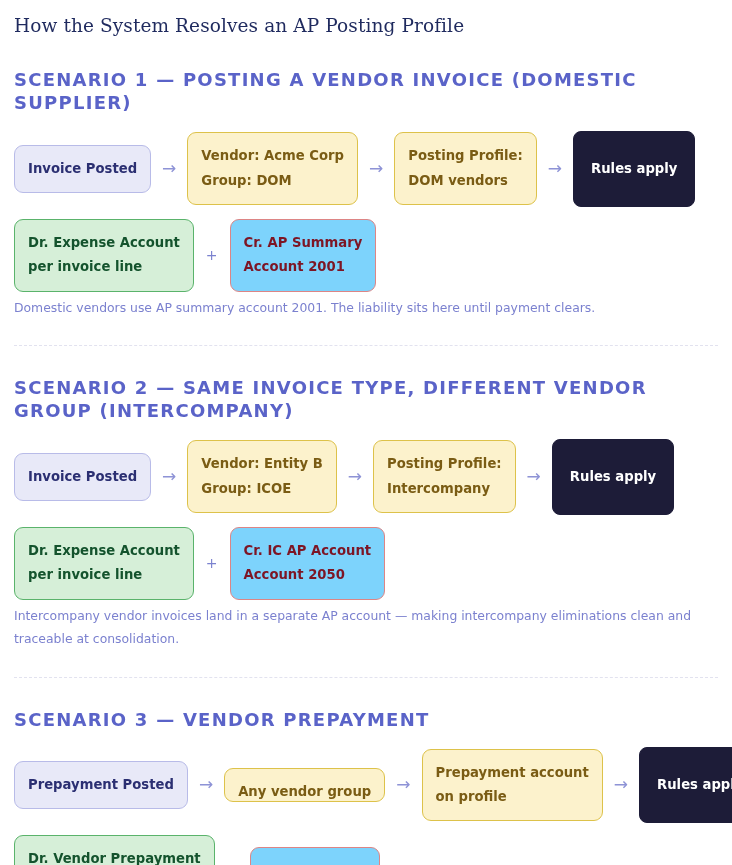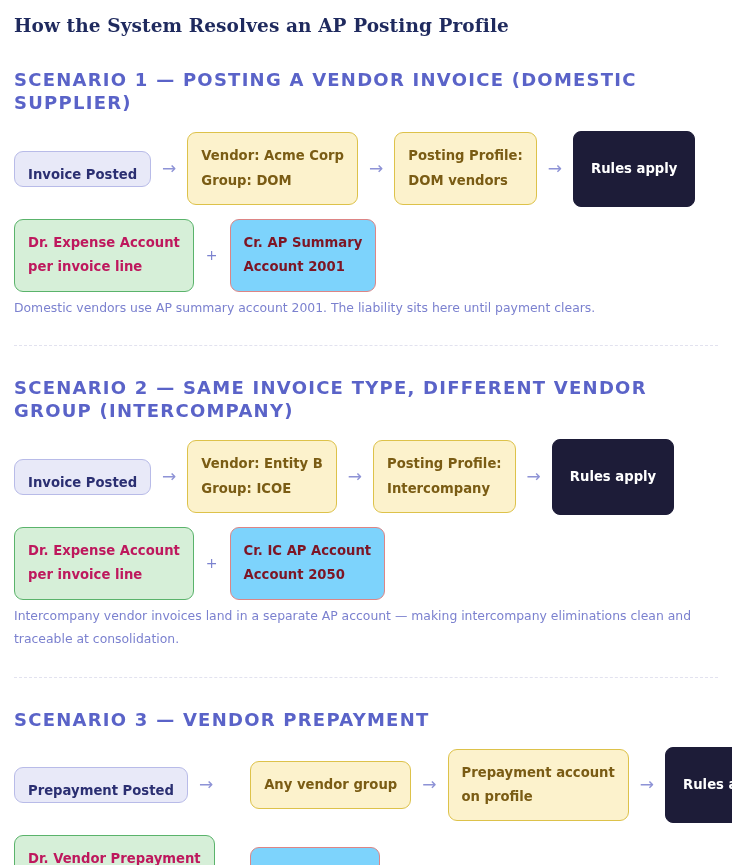--- a/index.html
+++ b/index.html
@@ -16,21 +16,21 @@
   .page {
     width: 732px;
     box-sizing: border-box;
     padding: 10px 14px 18px 14px;
   }
 
   
   .page-title {
     font-family: "DejaVu Serif", "Liberation Serif", serif;
     font-size: 18.5px;
-    font-weight: 700;
+    font-weight: 400;
     color: #1f2a5e;
     letter-spacing: 0.1px;
     margin: 4px 0 0 0;
     line-height: 1.3;
   }
 
   
   .scenario {
     margin-top: 30px;
   }
@@ -70,21 +70,21 @@
     white-space: nowrap;
   }
   .node .line { display: block; }
 
   .node.trigger {
     background: #e8e9f8;
     border-color: #b8bbe8;
     color: #2b2f72;
     font-weight: 700;
     padding-top: 15px;
-    padding-bottom: 3px;
+    padding-bottom: 15px;
     line-height: 1.2;
   }
   .node.yellow {
     background: #fcf2cc;
     border-color: #ddc24a;
     color: #7a5c14;
     font-weight: 600;
   }
   .node.badge {
     background: #1d1c38;
@@ -106,21 +106,21 @@
   .plus {
     color: #7b82cf;
     font-size: 14px;
     padding: 0 12px;
     flex: 0 0 auto;
     user-select: none;
   }
   .node.debit {
     background: #d6efd8;
     border-color: #5ab36b;
-    color: #be185d;
+    color: #14532d;
     font-weight: 700;
   }
   .node.credit {
     background: #7dd3fc;
     border-color: #dd8585;
     color: #7d1524;
     font-weight: 700;
   }
 
   
@@ -218,21 +218,21 @@
   </section>
 
   <hr class="divider">
 
   <section class="scenario">
     <div class="scenario-heading">SCENARIO 3 — VENDOR PREPAYMENT</div>
 
     <div class="flow-row">
       <div class="node trigger">Prepayment Posted</div>
       <span class="arrow">→</span>
-      <div class="node yellow" style="padding-top:15px;padding-bottom:15px;line-height:1.2;margin-left:26px;">Any vendor group</div>
+      <div class="node yellow" style="padding-top:15px;padding-bottom:1px;line-height:1.2;">Any vendor group</div>
       <span class="arrow">→</span>
       <div class="node yellow">
         <span class="line">Prepayment account</span>
         <span class="line">on profile</span>
       </div>
       <span class="arrow">→</span>
       <div class="node badge">Rules apply</div>
     </div>
 
     <div class="ledger-row">

